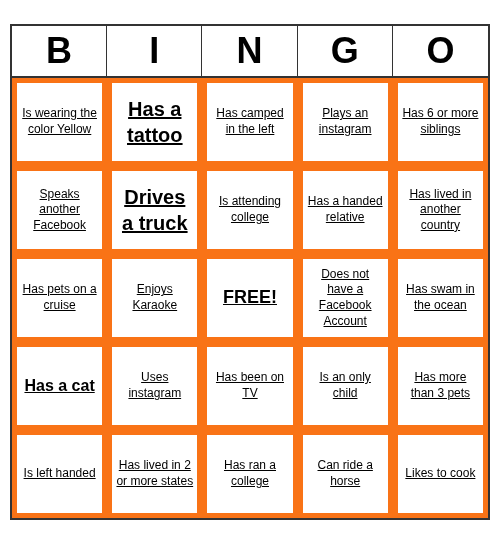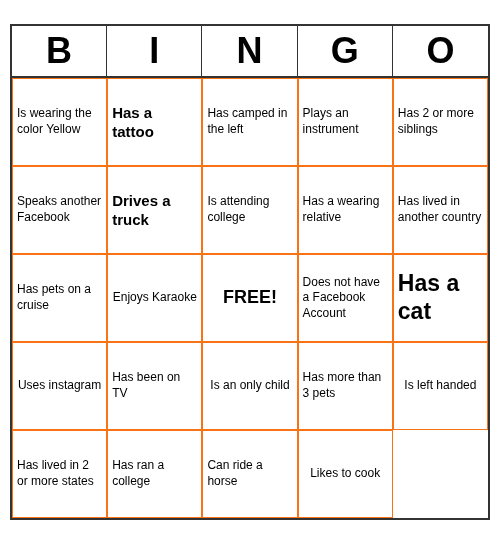--- a/index.html
+++ b/index.html
@@ -30,70 +30,72 @@
     }
     .bingo-header-cell:last-child {
       border-right: none;
     }
     .bingo-grid {
       display: grid;
       grid-template-columns: repeat(5, 1fr);
       grid-template-rows: repeat(5, 1fr);
     }
     .bingo-cell {
-      border: 1px solid #f97316;
-      text-align: left;
+      border: 5px solid #f97316;
+      text-align: center;
       font-size: 12px;
       padding: 6px 4px;
       display: flex;
       align-items: center;
       justify-content: center;
       min-height: 88px;
       line-height: 1.3;
+      text-decoration: underline;
     }
     .bingo-cell.free {
       font-size: 18px;
       font-weight: bold;
     }
     .bingo-cell.large-text {
-      font-size: 23px;
+      font-size: 16px;
       font-weight: bold;
       line-height: 1.2;
     }
     .bingo-cell.medium-text {
-      font-size: 15px;
+      font-size: 20px;
       font-weight: bold;
     }
   </style>
 </head>
 <body>
 
 <div class="bingo-card">
   <div class="bingo-header">
   <div class="bingo-header-cell">B</div>
       <div class="bingo-header-cell">I</div>
       <div class="bingo-header-cell">N</div>
       <div class="bingo-header-cell">G</div>
       <div class="bingo-header-cell">O</div>
     </div>
   <div class="bingo-grid">
   <div class="bingo-cell">Is wearing the color Yellow</div>
       <div class="bingo-cell medium-text">Has a tattoo</div>
       <div class="bingo-cell">Has camped in the left</div>
-      <div class="bingo-cell">Plays an instrument</div>
-      <div class="bingo-cell">Has 2 or more siblings</div>
+      <div class="bingo-cell">Plays an instagram</div>
+      <div class="bingo-cell">Has 6 or more siblings</div>
       <div class="bingo-cell">Speaks another Facebook</div>
       <div class="bingo-cell medium-text">Drives a truck</div>
       <div class="bingo-cell">Is attending college</div>
-      <div class="bingo-cell">Has a wearing relative</div>
+      <div class="bingo-cell">Has a handed relative</div>
       <div class="bingo-cell">Has lived in another country</div>
       <div class="bingo-cell">Has pets on a cruise</div>
       <div class="bingo-cell">Enjoys Karaoke</div>
       <div class="bingo-cell free">FREE!</div>
       <div class="bingo-cell">Does not have a Facebook Account</div>
+      <div class="bingo-cell">Has swam in the ocean</div>
       <div class="bingo-cell large-text">Has a cat</div>
       <div class="bingo-cell">Uses instagram</div>
       <div class="bingo-cell">Has been on TV</div>
       <div class="bingo-cell">Is an only child</div>
       <div class="bingo-cell">Has more than 3 pets</div>
       <div class="bingo-cell">Is left handed</div>
       <div class="bingo-cell">Has lived in 2 or more states</div>
       <div class="bingo-cell">Has ran a college</div>
       <div class="bingo-cell">Can ride a horse</div>
       <div class="bingo-cell">Likes to cook</div>

